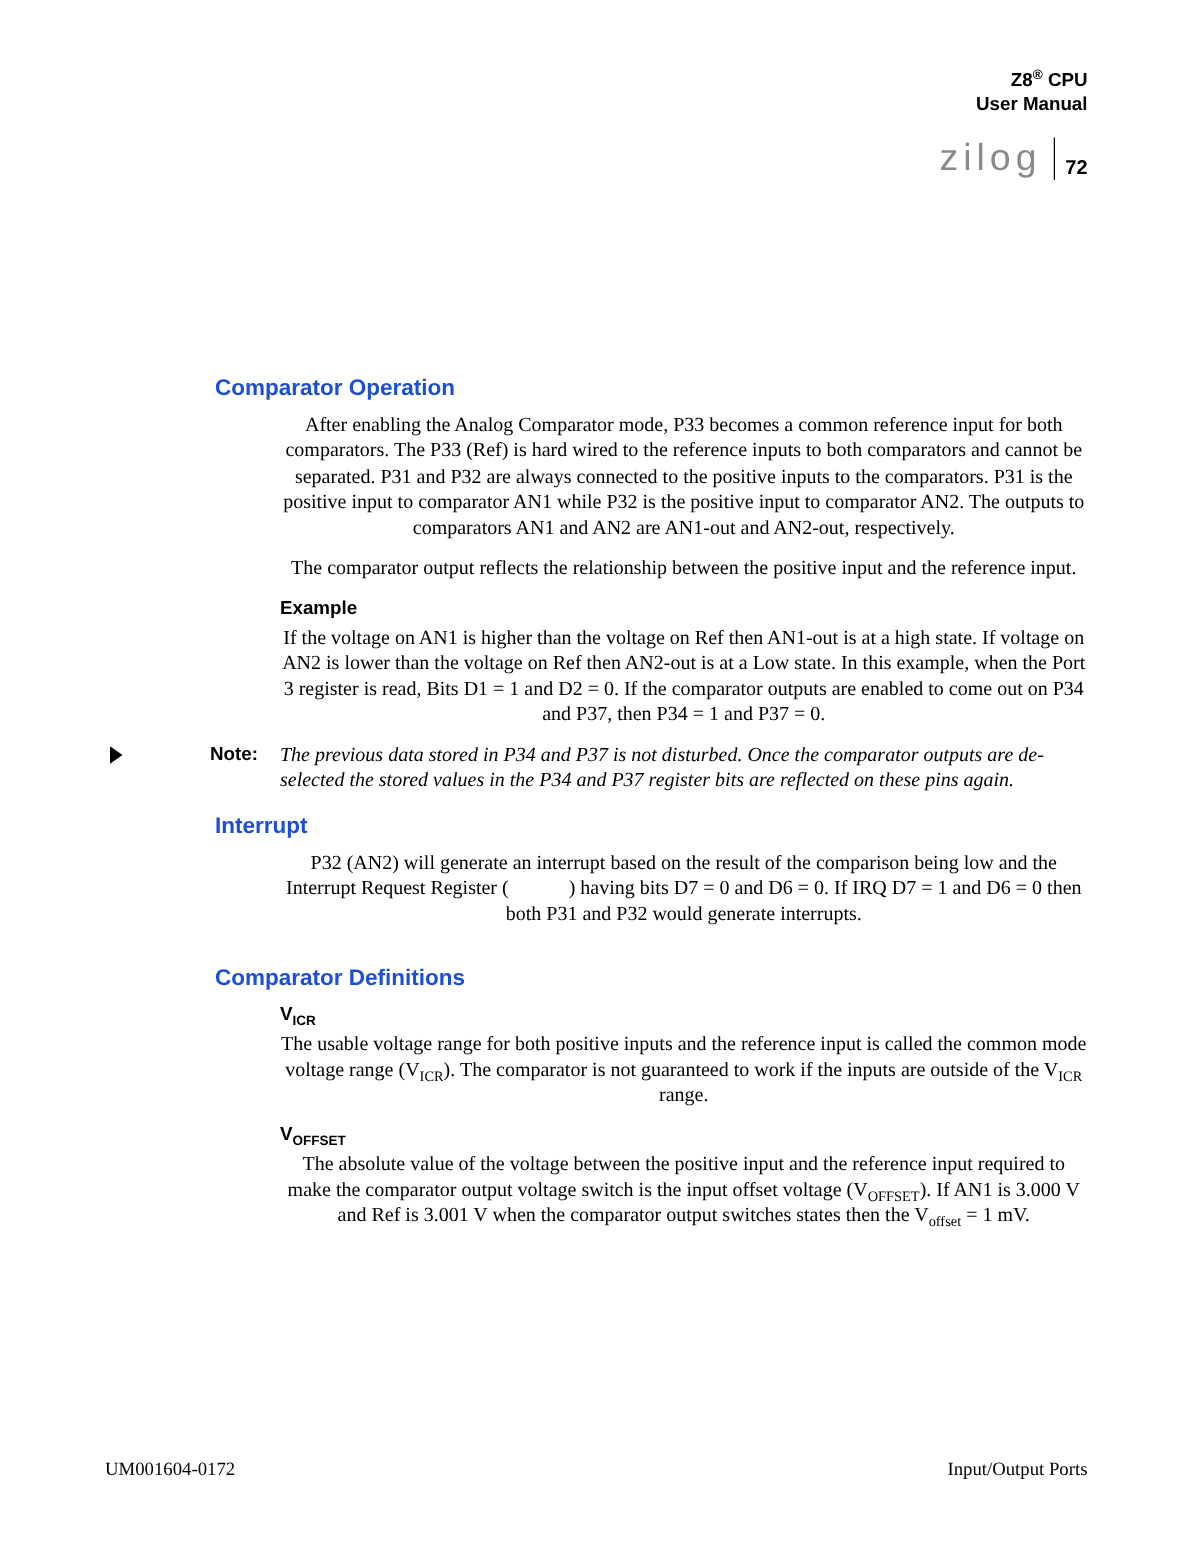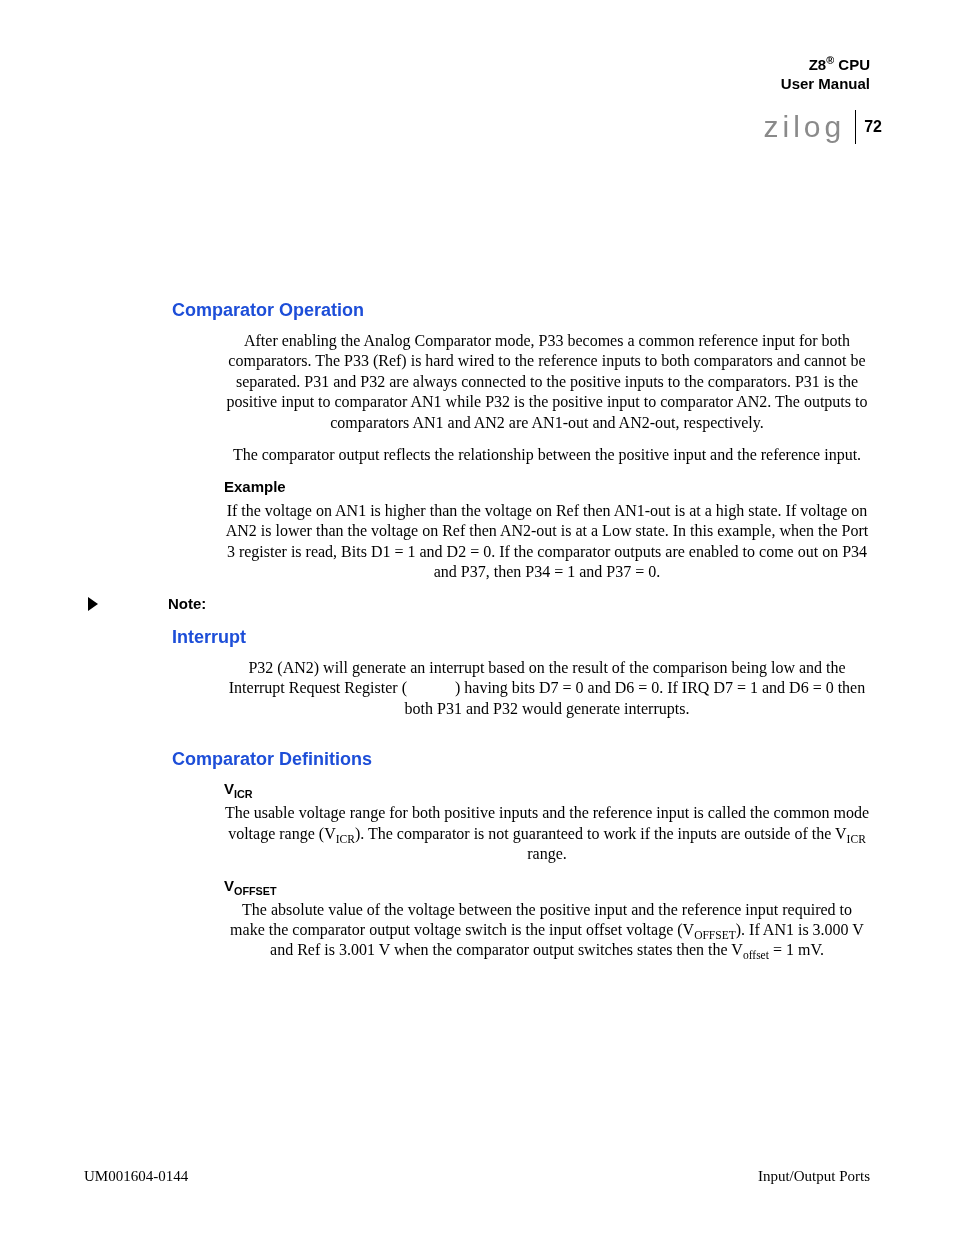--- a/index.html
+++ b/index.html
@@ -29,23 +29,23 @@
     line-height: 1.25;
   }
   .header-sub {
     font-family: Arial, Helvetica, sans-serif;
     font-weight: bold;
     font-size: 15px;
   }
   .logo-block {
     position: absolute;
     top: 110px;
-    right: 72px;
+    right: 84px;
     display: flex;
-    align-items: center;
+    align-items: flex-end;
   }
   .logo-text {
     font-family: Arial, Helvetica, sans-serif;
     font-size: 30px;
     color: #8a8a8a;
     letter-spacing: 4px;
     font-weight: 300;
   }
   .logo-divider {
     width: 1px;
@@ -160,20 +160,21 @@
       <div class="note-wrap">
         <div class="note-arrow">
           <svg width="18" height="18" viewBox="0 0 18 18">
               <path d="M4 2 L14 9 L4 16 Z" fill="#000"></path>
             </svg>
         </div>
       </div>
       <div style="flex:0 0 56px; text-align:left;">
         <span class="note-label" style="width:auto;">Note:</span>
       </div>
+      <div class="note-text">The previous data stored in P34 and P37 is not disturbed. Once the comparator outputs are de-selected the stored values in the P34 and P37 register bits are reflected on these pins again.</div>
     </div>
 
     <h2 class="section" style="margin-top:6px;">Interrupt</h2>
     <div class="body-block">
       <p class="body">
         <span>P32 (AN2) will generate an interrupt based on the result of the comparison being low and the Interrupt Request Register (</span><span>&nbsp;&nbsp;&nbsp;&nbsp;&nbsp;&nbsp;&nbsp;&nbsp;&nbsp;&nbsp;&nbsp;&nbsp;</span><span>) having bits D7 = 0 and D6 = 0. If IRQ D7 = 1 and D6 = 0 then both P31 and P32 would generate interrupts.</span>
       </p>
     </div>
 
     <h2 class="section" style="margin-top:30px;">Comparator Definitions</h2>
@@ -190,17 +191,17 @@
         <span>V</span><sub>OFFSET</sub>
       </h3>
       <p class="body">
         <span>The absolute value of the voltage between the positive input and the reference input required to make the comparator output voltage switch is the input offset voltage (V</span><sub style="font-variant:small-caps;">OFFSET</sub><span>). If AN1 is 3.000 V and Ref is 3.001 V when the comparator output switches states then the V</span><sub>offset</sub><span> = 1 mV.</span>
       </p>
     </div>
 
   </div>
 
   <div class="footer">
-    <span>UM001604-0144</span>
+    <span>UM001604-0172</span>
     <span>Input/Output Ports</span>
   </div>
 
 </div>
 
 </body></html>

